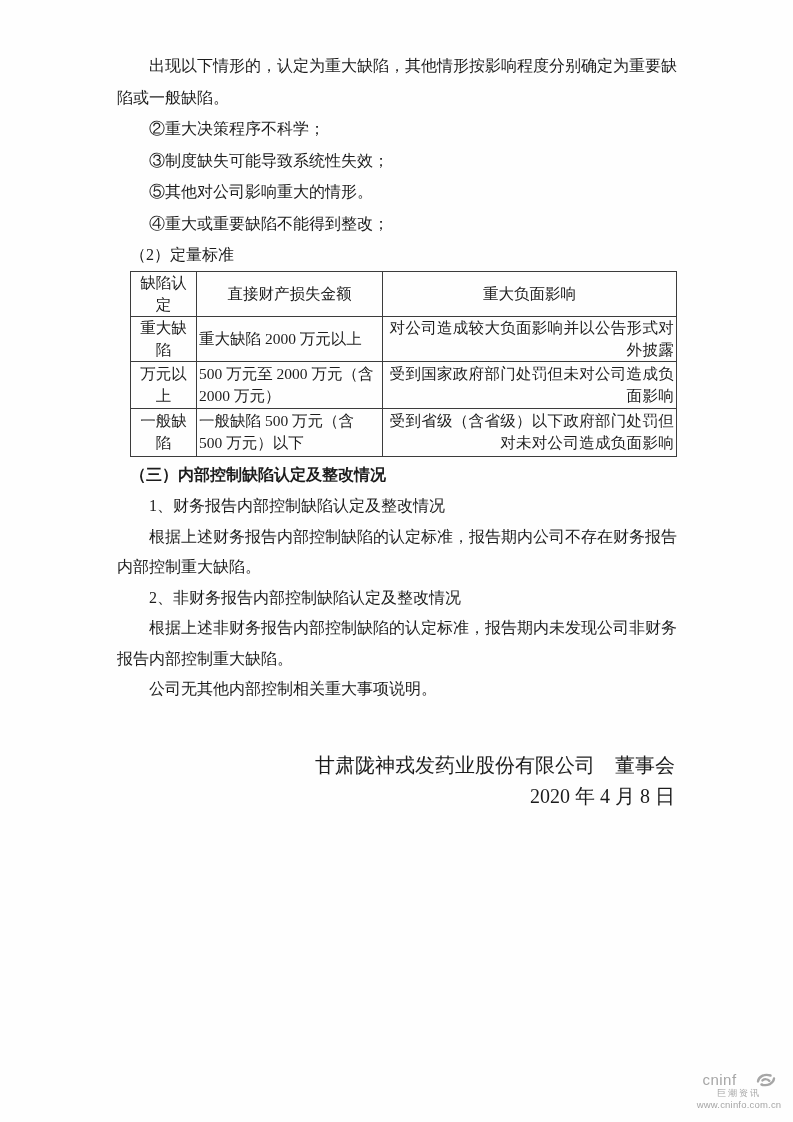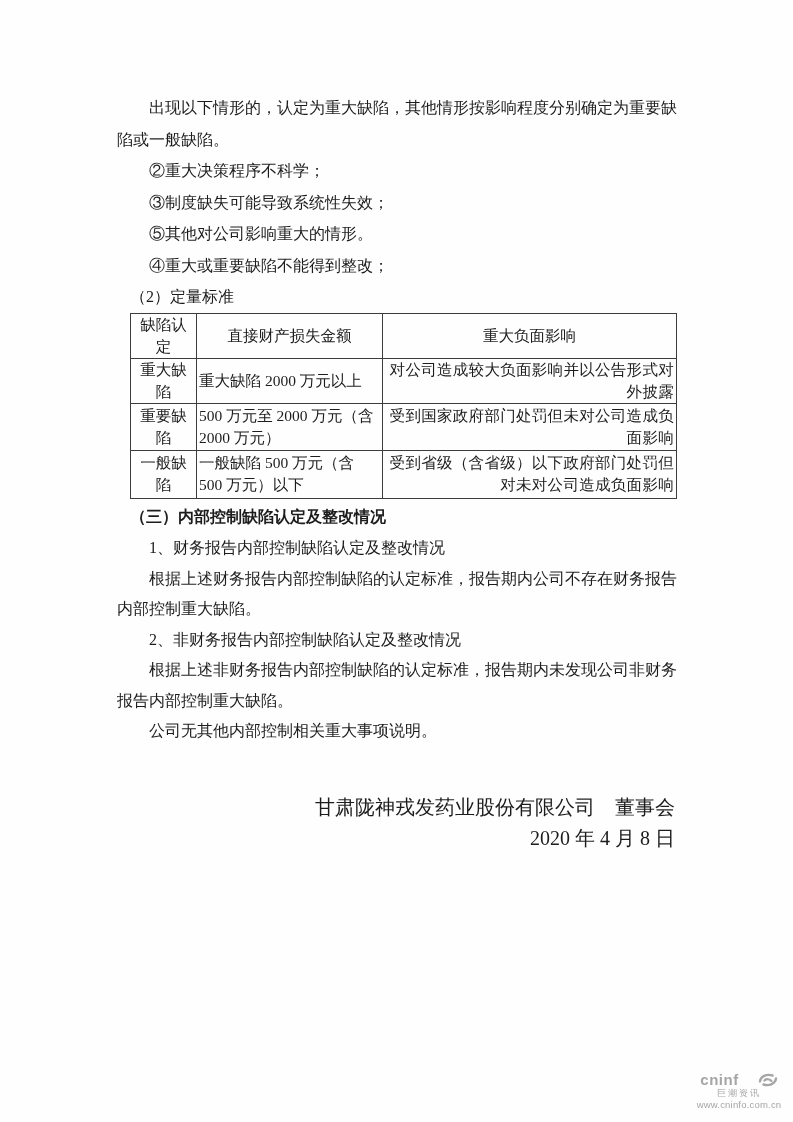--- a/index.html
+++ b/index.html
@@ -14,21 +14,21 @@
     background: #fefefe;
     overflow: hidden;
     font-family: "Liberation Serif", "DejaVu Serif", serif;
     color: #1c1c1c;
   }
   .content {
     position: absolute;
     left: 117px;
     top: 0;
     width: 560px;
-    padding-top: 92px;
+    padding-top: 50px;
   }
   .para {
     margin: 0;
     font-size: 16px;
     line-height: 31.5px;
     text-align: justify;
   }
   .post-table { margin-top: 4px; }
   .post-table .para { line-height: 30.5px; }
   .indent-2 { text-indent: 32px; }
@@ -79,21 +79,21 @@
     width: 98px;
     color: #a6a6a6;
     font-family: "Liberation Sans", "DejaVu Sans", sans-serif;
     text-align: center;
   }
   .wm-brand-row {
     display: flex;
     align-items: flex-start;
     justify-content: center;
     gap: 19px;
-    font-weight: 700;
+    font-weight: 400;
     font-size: 15px;
     letter-spacing: 0.5px;
     line-height: 16px;
   }
   .wm-name {
     font-size: 9px;
     letter-spacing: 2px;
     line-height: 11px;
   }
   .wm-url {
@@ -130,21 +130,21 @@
           <th>重大负面影响</th>
         </tr>
       </thead>
       <tbody>
         <tr>
           <td>重大缺陷</td>
           <td>重大缺陷 2000 万元以上</td>
           <td>对公司造成较大负面影响并以公告形式对外披露</td>
         </tr>
         <tr>
-          <td>重要缺陷</td>
+          <td>万元以上</td>
           <td>500 万元至 2000 万元（含 2000 万元）</td>
           <td>受到国家政府部门处罚但未对公司造成负面影响</td>
         </tr>
         <tr>
           <td>一般缺陷</td>
           <td>一般缺陷 500 万元（含 500 万元）以下</td>
           <td>受到省级（含省级）以下政府部门处罚但对未对公司造成负面影响</td>
         </tr>
       </tbody>
     </table>

